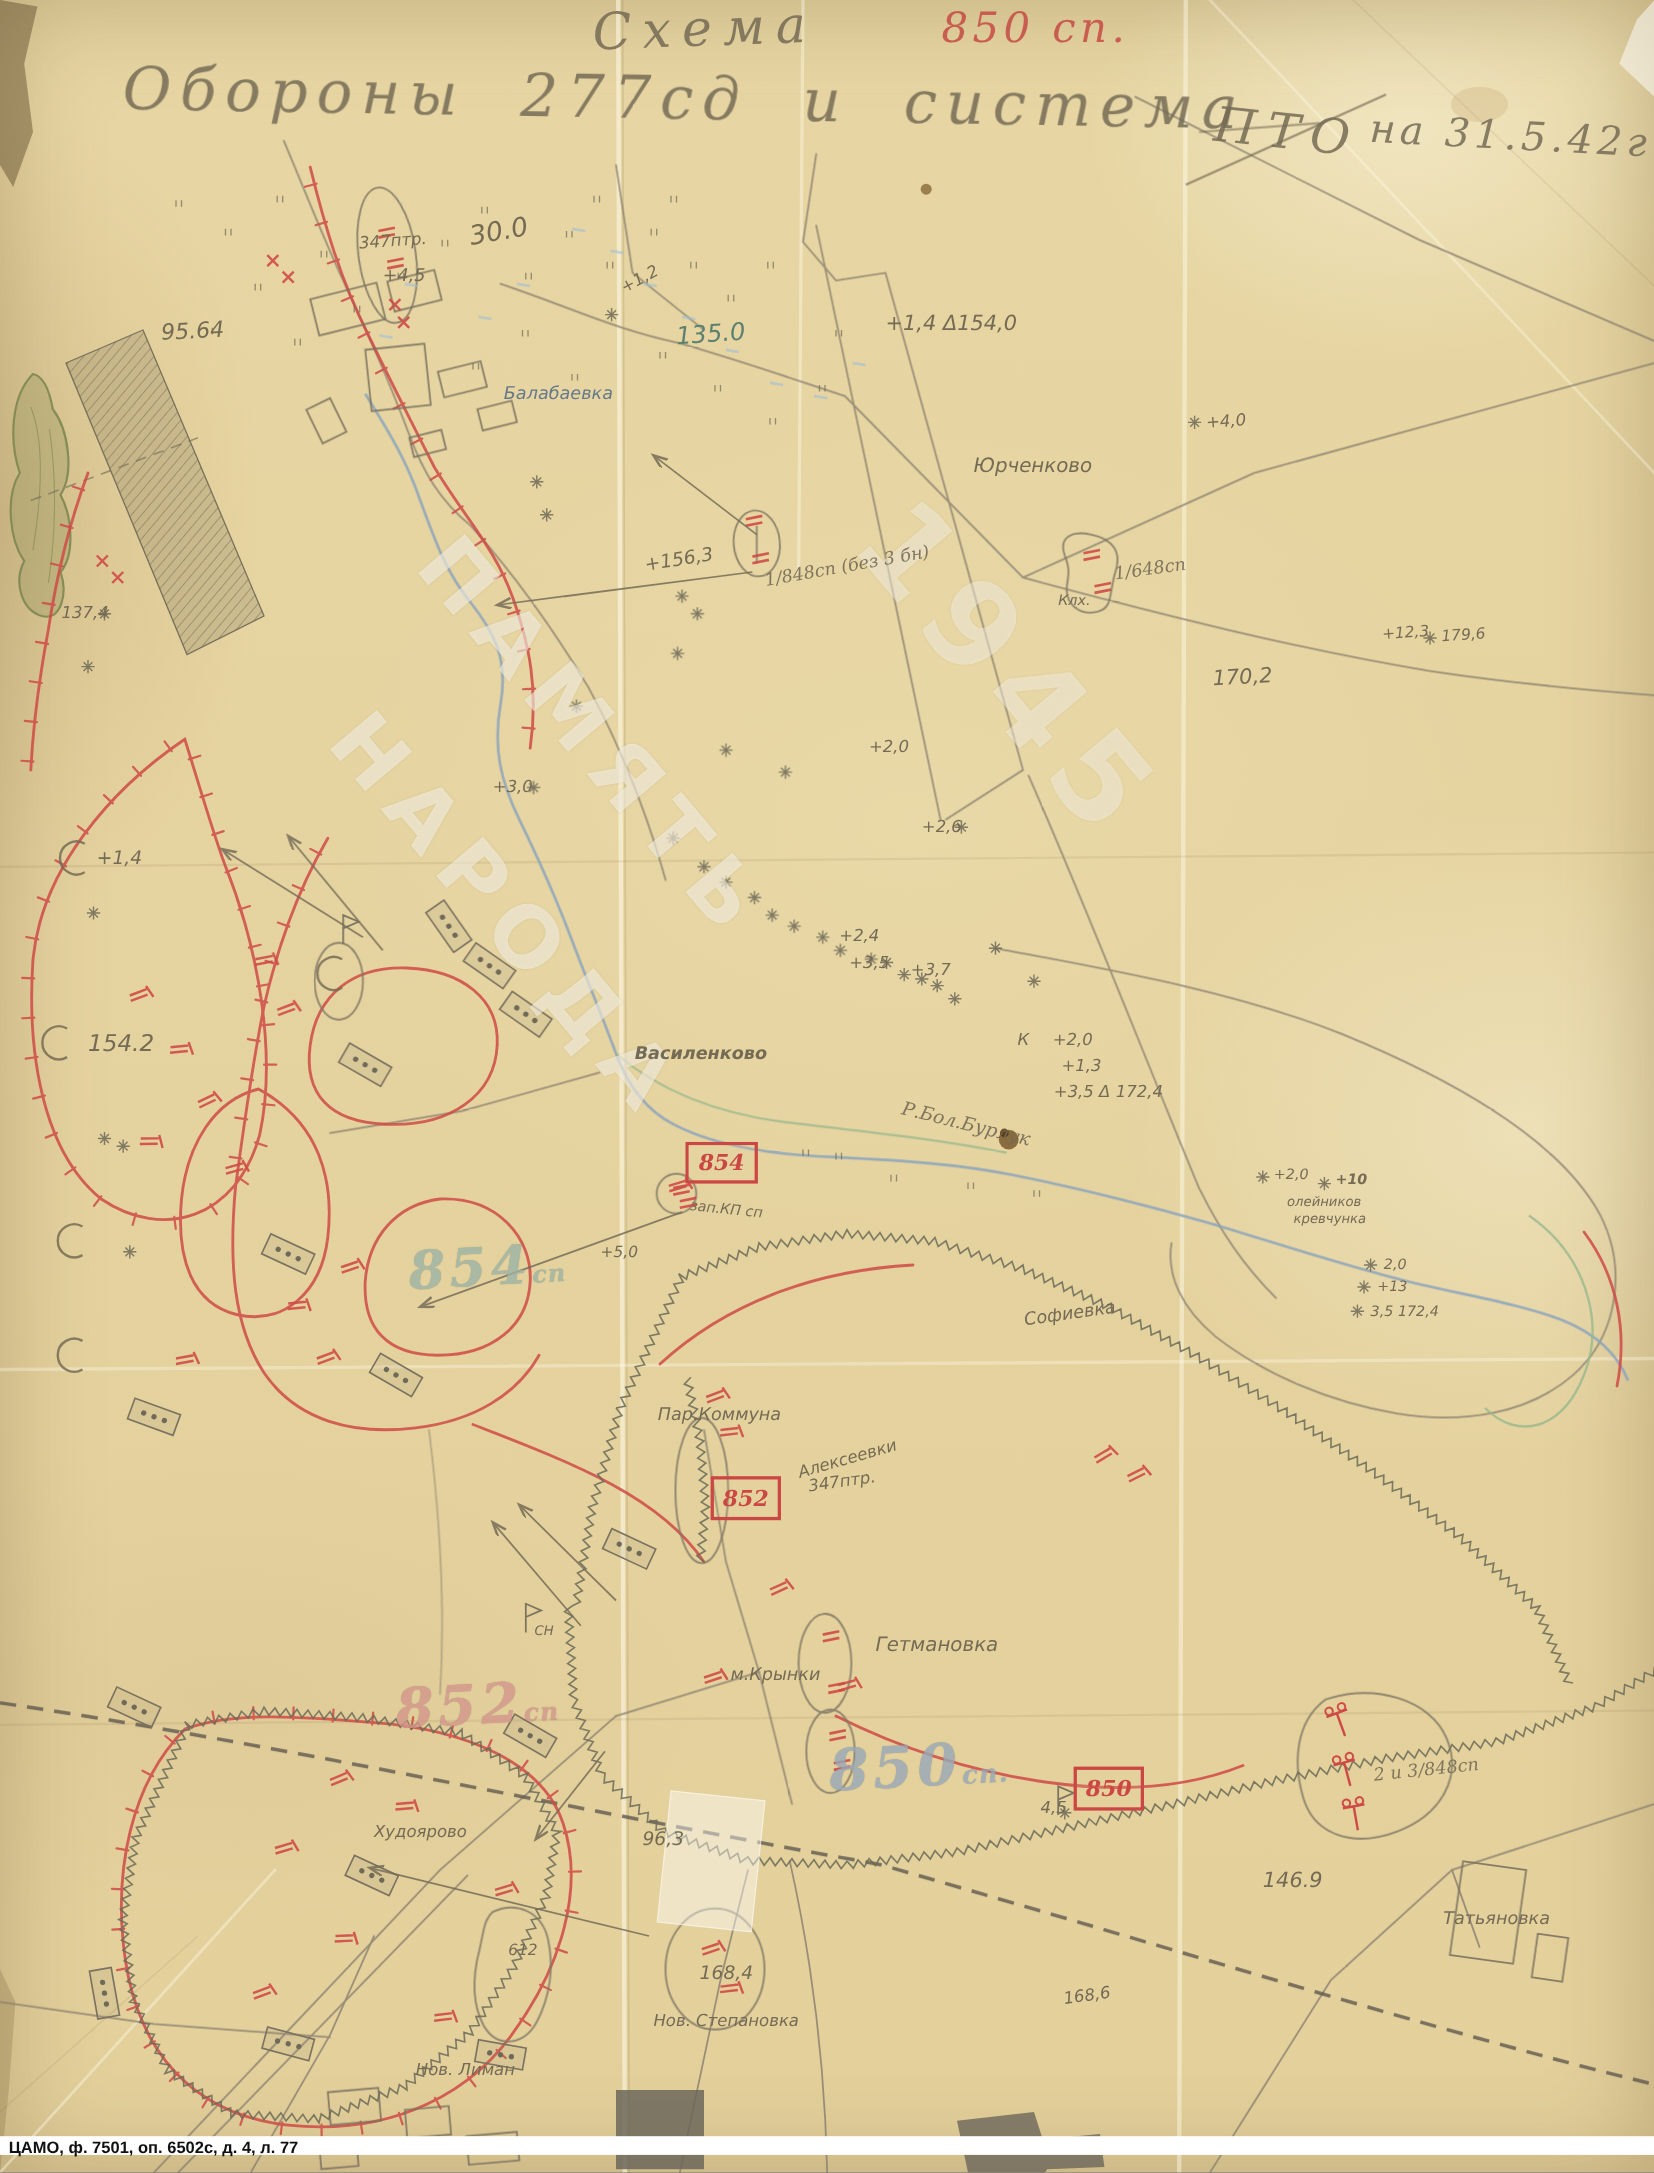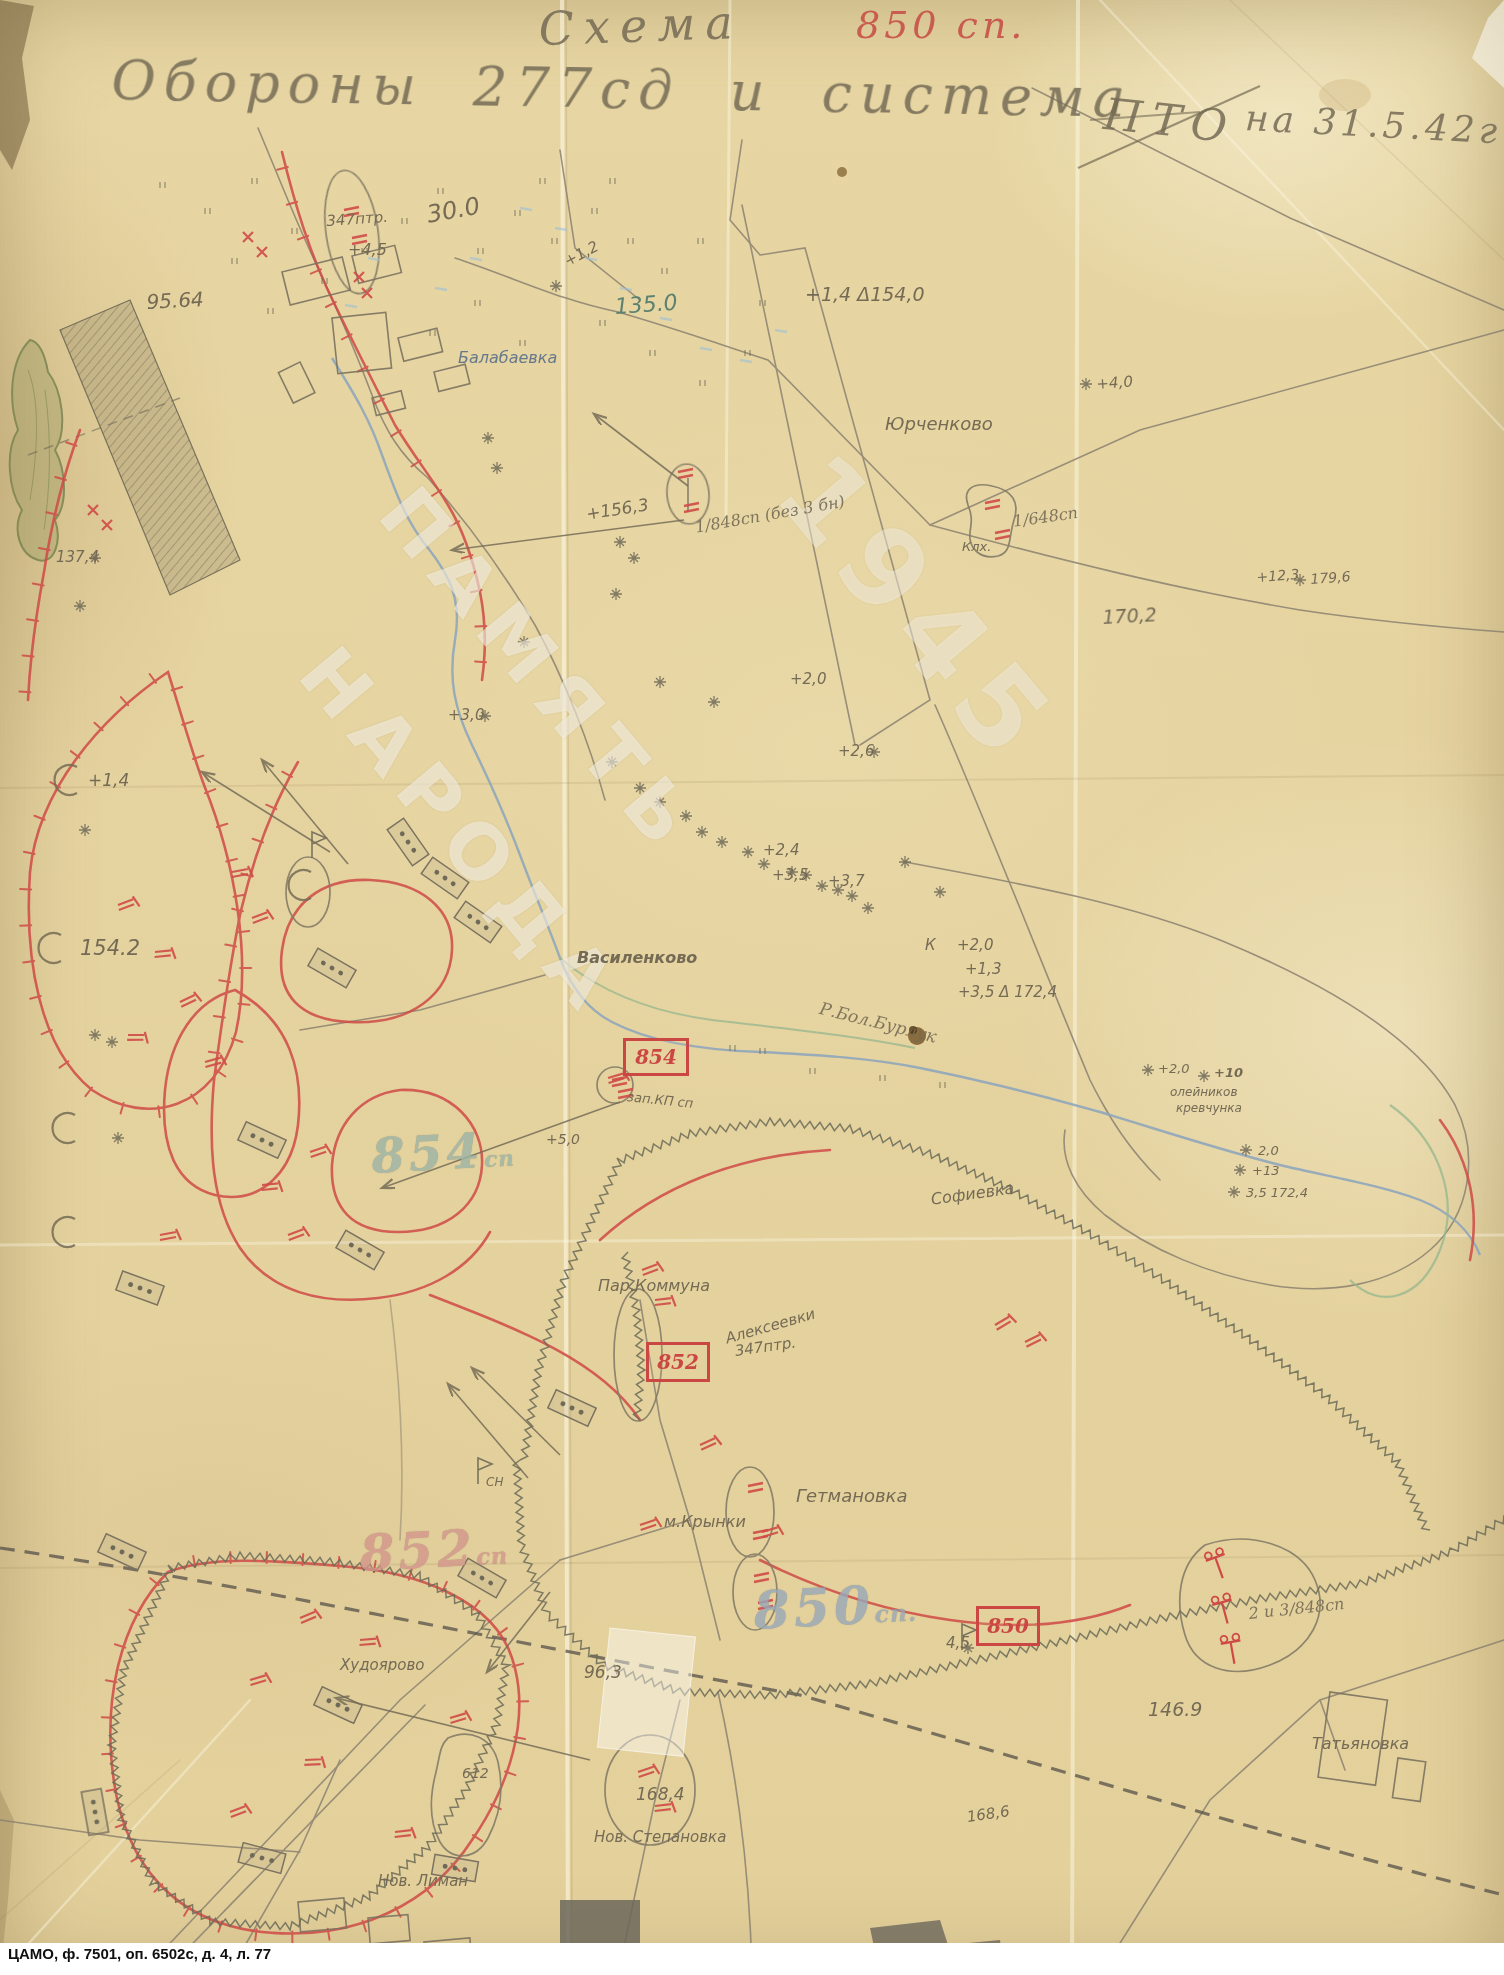--- a/index.html
+++ b/index.html
@@ -22,21 +22,21 @@
   .hand2{font-family:"DejaVu Serif",serif;opacity:.9;}
   .t-line2{letter-spacing:8px;word-spacing:24px;}
   .cpbox{position:absolute;border:3px solid #cb4743;color:#cb4743;display:flex;align-items:center;justify-content:center;
     font:bold italic 20px "DejaVu Serif",serif;background:rgba(231,214,163,.15);}
   .bigunit{position:absolute;font:bold italic 48px "DejaVu Serif",serif;letter-spacing:4px;opacity:.8;
     text-shadow:0 0 1px rgba(90,90,80,.5);transform-origin:left top;}
   .bigunit .sfx{font-size:.45em;letter-spacing:1px;}
   .wm{position:absolute;font:bold 76px "DejaVu Sans",sans-serif;color:rgba(253,249,238,.55);
     letter-spacing:14px;transform:rotate(50deg);transform-origin:left top;
     text-shadow:0 0 2px rgba(150,140,110,.25);pointer-events:none;}
-  #captionbar{position:absolute;left:0;bottom:0;width:100%;height:32px;background:#ffffff;}
+  #captionbar{position:absolute;left:0;bottom:16px;width:100%;height:17px;background:#ffffff;}
   #captionbar span{position:absolute;left:8px;top:2px;font:bold 15px "Liberation Sans",sans-serif;color:#101010;}
 </style>
 </head>
 <body>
 
 <div id="paper">
 
   <svg width="1504" height="1975" viewBox="0 0 1504 1975">
     <defs>
       <pattern id="hatch" width="7" height="7" patternTransform="rotate(40)" patternUnits="userSpaceOnUse">

